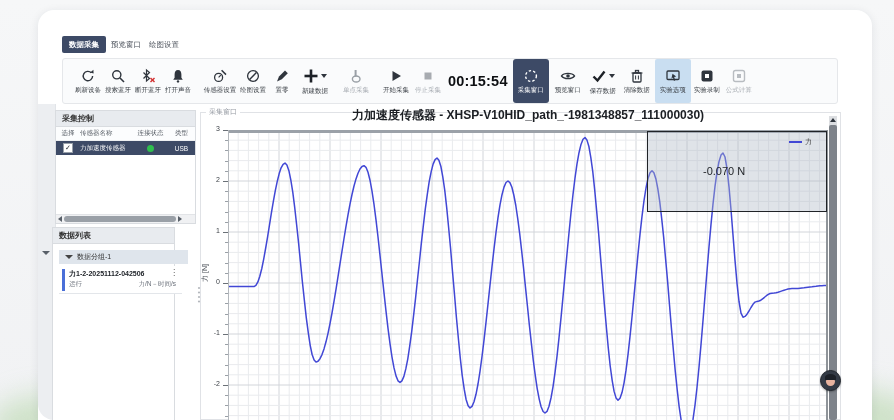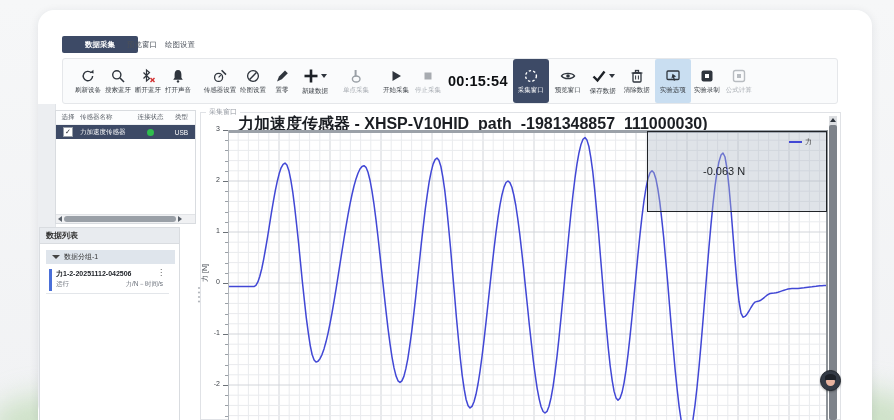--- a/index.html
+++ b/index.html
@@ -4,21 +4,21 @@
 <style>
   html,body{margin:0;padding:0;background:#f3f4f6;font-family:"Liberation Sans","DejaVu Sans",sans-serif;}
   #stage{position:relative;width:894px;height:420px;overflow:hidden;background:linear-gradient(180deg,#f6f7f8 0%,#f1f2f4 100%);}
   .abs{position:absolute;}
   .glow{position:absolute;width:120px;height:60px;border-radius:50%;filter:blur(14px);background:rgba(150,200,130,.38);}
   #window-bg{left:38px;top:10px;width:834px;height:410px;background:#fff;border-radius:16px 16px 0 0;box-shadow:0 2px 10px rgba(30,40,60,.10);}
   
   #left-strip{left:38px;top:104px;width:17px;height:316px;background:#eceef1;border-right:1px solid #e1e4e8;border-radius:0 0 0 16px;}
   .tri-down{width:0;height:0;border-left:4px solid transparent;border-right:4px solid transparent;border-top:4px solid #596069;}
   
-  .tab{position:absolute;top:36px;height:17px;display:flex;align-items:center;justify-content:center;font-size:7.5px;color:#4a505a;padding:0 23px;}
+  .tab{position:absolute;top:36px;height:17px;display:flex;align-items:center;justify-content:center;font-size:7.5px;color:#4a505a;padding:0 7px;}
   .tab.active{background:#3d4a66;color:#fff;border-radius:2px;font-weight:bold;}
   
   #toolbar{left:62px;top:58px;width:776px;height:46px;background:#fafbfc;border:1px solid #e5e7ea;border-radius:3px;display:flex;align-items:center;padding-left:10px;box-sizing:border-box;}
   .tb{display:flex;flex-direction:column;align-items:center;justify-content:center;gap:2px;height:42px;flex:0 0 auto;cursor:default;}
   .tb .lbl{font-size:6.5px;color:#3a3f45;white-space:nowrap;}
   .tb.disabled .lbl{color:#a8adb3;}
   .tb.active{background:#3d4a66;border-radius:3px;height:44px;}
   .tb.active .lbl{color:#fff;}
   .tb.hl{background:#c9def1;border-radius:2px;height:44px;}
   .icorow{display:flex;align-items:center;gap:2px;height:18px;}
@@ -43,21 +43,21 @@
   
   .grp{position:absolute;display:flex;align-items:center;gap:4px;background:#dfe5ec;height:14px;font-size:7px;color:#333;padding-left:6px;}
   .ditem{position:absolute;background:#fff;border-bottom:1px solid #e3e6ea;}
   .dbar{position:absolute;left:3px;top:3px;width:3px;height:22px;background:#4a6fd8;}
   .dtitle{position:absolute;left:10px;top:3px;font-size:7px;font-weight:bold;color:#20242a;white-space:nowrap;}
   .dkebab{position:absolute;right:4px;top:2px;font-size:8px;color:#555;}
   .dsub{position:absolute;left:10px;top:14px;right:6px;display:flex;justify-content:space-between;font-size:6.5px;color:#6a707a;}
   
   #groupbox{left:200px;top:112px;width:641px;height:308px;border:1px solid #e0e2e6;box-sizing:border-box;}
   #groupbox-label{left:206px;top:107px;background:#fff;padding:0 3px;font-size:7px;color:#969ba3;}
-  #chart-title{left:238px;top:114px;width:580px;font-size:16px;font-weight:bold;color:#1b1e23;white-space:nowrap;}
+  #chart-title{left:238px;top:107px;width:580px;text-align:center;font-size:12px;font-weight:bold;color:#1b1e23;white-space:nowrap;}
   .ytick{position:absolute;left:205px;width:15px;text-align:right;font-size:7px;color:#3a3f45;}
   .ytickmark{position:absolute;left:223px;width:5px;height:1px;background:#6a7077;}
   .ytickminor{position:absolute;left:225px;width:3px;height:1px;background:#9aa0a7;}
   #ylabel{left:200px;top:282px;font-size:7px;color:#474d55;transform:rotate(-90deg);transform-origin:left top;white-space:nowrap;}
   #annotation-box{left:647px;top:131px;width:180px;height:81px;background:rgba(176,186,197,.40);border:1.5px solid #202327;box-sizing:border-box;}
   #annotation-text{left:703px;top:165px;font-size:11px;color:#23262a;}
   #legend{left:789px;top:137px;display:flex;align-items:center;gap:3px;}
   .legend-swatch{width:13px;height:2px;background:#4147d5;}
   #legend .lg-lbl{font-size:7px;color:#333;}
   
@@ -215,40 +215,41 @@
           <rect x="6" y="6" width="4" height="4" fill="#b8bcc1"></rect>
         </svg>
       <span class="lbl">公式计算</span>
     </div>
   </div>
 
   <div class="abs" id="left-strip"></div>
   <div class="abs tri-down" style="left:42px;top:251px;"></div>
 
   <div class="panel" style="left:55px;top:110px;width:141px;height:114px;">
+    <div class="panel-h">采集控制</div>
     <div class="thead">
       <span class="col-sel">选择</span>
       <span class="col-name">传感器名称</span>
       <span class="col-status">连接状态</span>
       <span class="col-type">类型</span>
     </div>
     <div class="trow">
       <span class="col-sel"><span class="cb">✓</span></span>
       <span class="col-name">力加速度传感器</span>
       <span class="col-status"><span class="dot" id="status-dot" style="background: rgb(47, 190, 78);"></span></span>
       <span class="col-type">USB</span>
     </div>
     <div class="hsb" style="left:0;bottom:0;width:139px;">
       <span class="arr-l"></span>
       <span class="hsb-thumb" style="width:112px;"></span>
       <span class="arr-r"></span>
     </div>
   </div>
 
-  <div class="panel" style="left:39px;top:227px;width:141px;height:193px;border-bottom:none;">
+  <div class="panel" style="left:52px;top:227px;width:123px;height:193px;border-bottom:none;">
     <div class="panel-h">数据列表</div>
     <div class="grp" style="left:6px;top:22px;width:123px;">
       <span class="tri-down" style="border-top-color:#444;"></span>
       <span>数据分组-1</span>
     </div>
     <div class="ditem" style="left:6px;top:38px;width:123px;height:27px;">
       <span class="dbar"></span>
       <span class="dtitle">力1-2-20251112-042506</span>
       <span class="dkebab">⋮</span>
       <div class="dsub">
@@ -395,21 +396,21 @@
       <line x1="0" y1="265.2" x2="600" y2="265.2" stroke="#e9ebee" stroke-width="1"></line>
       <line x1="0" y1="275.4" x2="600" y2="275.4" stroke="#e9ebee" stroke-width="1"></line>
       <line x1="0" y1="285.59999999999997" x2="600" y2="285.59999999999997" stroke="#e9ebee" stroke-width="1"></line>
       <path d="M0,156.6 L2.0,156.6 L4.0,156.6 L6.0,156.6 L8.0,156.6 L10.0,156.6 L12.0,156.6 L14.0,156.6 L16.0,156.6 L18.0,156.6 L20.0,156.6 L22.0,156.6 L24.0,156.6 L26.0,156.6 L27.9,155.4 L29.9,151.9 L31.8,146.2 L33.8,138.5 L35.7,129.1 L37.6,118.5 L39.6,106.9 L41.5,94.9 L43.4,82.8 L45.4,71.2 L47.3,60.6 L49.3,51.2 L51.2,43.6 L53.1,37.8 L55.1,34.3 L57.0,33.1 L58.9,35.1 L60.9,40.7 L62.8,49.9 L64.8,62.3 L66.7,77.3 L68.6,94.5 L70.6,113.2 L72.5,132.6 L74.4,152.0 L76.4,170.7 L78.3,187.9 L80.3,202.9 L82.2,215.3 L84.1,224.5 L86.1,230.1 L88.0,232.1 L90.0,231.2 L92.0,228.7 L94.0,224.6 L96.0,218.9 L98.0,211.8 L100.0,203.3 L102.0,193.6 L104.0,183.0 L106.0,171.4 L108.0,159.3 L110.0,146.7 L112.0,133.9 L114.0,121.1 L116.0,108.5 L118.0,96.3 L120.0,84.8 L122.0,74.1 L124.0,64.5 L126.0,56.0 L128.0,48.9 L130.0,43.2 L132.0,39.0 L134.0,36.5 L136.0,35.7 L138.0,37.3 L140.0,42.2 L142.0,50.2 L144.0,61.1 L146.0,74.4 L148.0,89.9 L150.0,107.0 L152.0,125.3 L154.0,144.1 L156.0,162.9 L158.0,181.1 L160.0,198.3 L162.0,213.7 L164.0,227.1 L166.0,237.9 L168.0,245.9 L170.0,250.8 L172.0,252.4 L173.9,250.9 L175.9,246.4 L177.8,238.9 L179.8,228.8 L181.7,216.2 L183.7,201.6 L185.6,185.3 L187.6,167.8 L189.5,149.5 L191.5,131.0 L193.4,112.7 L195.4,95.2 L197.3,78.9 L199.3,64.3 L201.2,51.7 L203.2,41.6 L205.1,34.1 L207.1,29.6 L209.0,28.0 L210.9,30.2 L212.9,36.5 L214.8,46.8 L216.8,60.7 L218.7,77.7 L220.6,97.3 L222.6,118.8 L224.5,141.5 L226.5,164.5 L228.4,187.2 L230.4,208.7 L232.3,228.3 L234.2,245.3 L236.2,259.2 L238.1,269.5 L240.1,275.8 L242.0,277.9 L244.0,276.4 L246.0,271.8 L248.0,264.3 L250.0,254.0 L252.0,241.3 L254.0,226.5 L256.0,210.1 L258.0,192.3 L260.0,173.8 L262.0,155.1 L264.0,136.6 L266.0,118.9 L268.0,102.4 L270.0,87.6 L272.0,74.9 L274.0,64.7 L276.0,57.1 L278.0,52.5 L280.0,51.0 L281.9,52.6 L283.9,57.3 L285.8,65.0 L287.8,75.5 L289.7,88.4 L291.7,103.6 L293.6,120.4 L295.6,138.5 L297.5,157.4 L299.5,176.6 L301.4,195.5 L303.4,213.6 L305.3,230.5 L307.3,245.6 L309.2,258.6 L311.2,269.1 L313.1,276.8 L315.1,281.5 L317.0,283.0 L319.0,281.4 L321.0,276.3 L323.0,268.0 L325.0,256.8 L327.0,242.7 L329.0,226.3 L331.0,207.9 L333.0,187.9 L335.0,166.9 L337.0,145.3 L339.0,123.8 L341.0,102.8 L343.0,82.8 L345.0,64.4 L347.0,48.0 L349.0,33.9 L351.0,22.7 L353.0,14.4 L355.0,9.3 L357.0,7.6 L358.9,9.9 L360.9,16.5 L362.8,27.3 L364.8,41.9 L366.7,59.8 L368.6,80.4 L370.6,103.0 L372.5,126.9 L374.5,151.1 L376.4,174.9 L378.4,197.5 L380.3,218.1 L382.2,236.0 L384.2,250.6 L386.1,261.4 L388.1,268.1 L390.0,270.3 L392.0,268.3 L394.0,262.6 L396.0,253.1 L398.0,240.4 L400.0,224.7 L402.0,206.7 L404.0,187.0 L406.0,166.1 L408.0,145.0 L410.0,124.1 L412.0,104.4 L414.0,86.4 L416.0,70.7 L418.0,58.0 L420.0,48.5 L422.0,42.8 L424.0,40.8 L425.9,42.8 L427.9,48.9 L429.8,58.7 L431.8,72.1 L433.7,88.6 L435.7,107.7 L437.6,128.9 L439.6,151.4 L441.5,174.7 L443.4,197.9 L445.4,220.5 L447.3,241.6 L449.3,260.7 L451.2,277.2 L453.2,290.6 L455.1,300.5 L457.1,306.5 L459.0,308.5 L461.0,306.4 L463.0,299.9 L465.0,289.4 L467.0,275.1 L469.0,257.5 L471.0,237.2 L473.0,214.6 L475.0,190.5 L477.0,165.8 L479.0,141.0 L481.0,116.9 L483.0,94.4 L485.0,74.0 L487.0,56.4 L489.0,42.1 L491.0,31.6 L493.0,25.1 L495.0,23.0 L497.0,27.0 L499.0,38.6 L501.0,56.8 L503.0,79.7 L505.0,105.1 L507.0,130.4 L509.0,153.3 L511.0,171.5 L513.0,183.2 L515.0,187.2 L517.0,186.4 L519.0,184.2 L521.0,181.0 L523.0,177.5 L525.0,174.3 L527.0,172.1 L529.0,171.4 L530.9,171.0 L532.8,170.2 L534.6,168.8 L536.5,167.3 L538.4,165.7 L540.3,164.4 L542.1,163.5 L544.0,163.2 L546.0,163.1 L548.0,162.8 L550.0,162.3 L552.0,161.6 L554.0,160.9 L556.0,160.2 L558.0,159.6 L560.0,159.0 L562.0,158.7 L564.0,158.6 L566.0,158.6 L568.0,158.5 L570.0,158.4 L572.0,158.2 L574.0,158.0 L576.0,157.8 L578.0,157.5 L580.0,157.2 L582.0,156.9 L584.0,156.7 L586.0,156.4 L588.0,156.2 L590.0,155.9 L592.0,155.8 L594.0,155.7 L596.0,155.6 L598.0,155.6" fill="none" stroke="#4147d5" stroke-width="1.5" stroke-linejoin="round" stroke-linecap="round"></path>
       <rect x="0" y="0" width="600" height="3" fill="#9ba1a8"></rect>
       <line x1="0.5" y1="0" x2="0.5" y2="290" stroke="#b3b7bc" stroke-width="1"></line>
       <line x1="599" y1="0" x2="599" y2="290" stroke="#8f9499" stroke-width="2"></line>
     </svg>
 
   <div class="abs" id="annotation-box"></div>
-  <div class="abs" id="annotation-text">-0.063 N</div>
+  <div class="abs" id="annotation-text">-0.070 N</div>
   <div class="abs" id="legend">
     <span class="legend-swatch" style="background: rgb(65, 71, 213);"></span>
     <span class="lg-lbl">力</span>
   </div>
 
   <div class="abs" id="vsb">
     <span id="vsb-up"></span>
     <span id="vsb-thumb"></span>
   </div>
 

